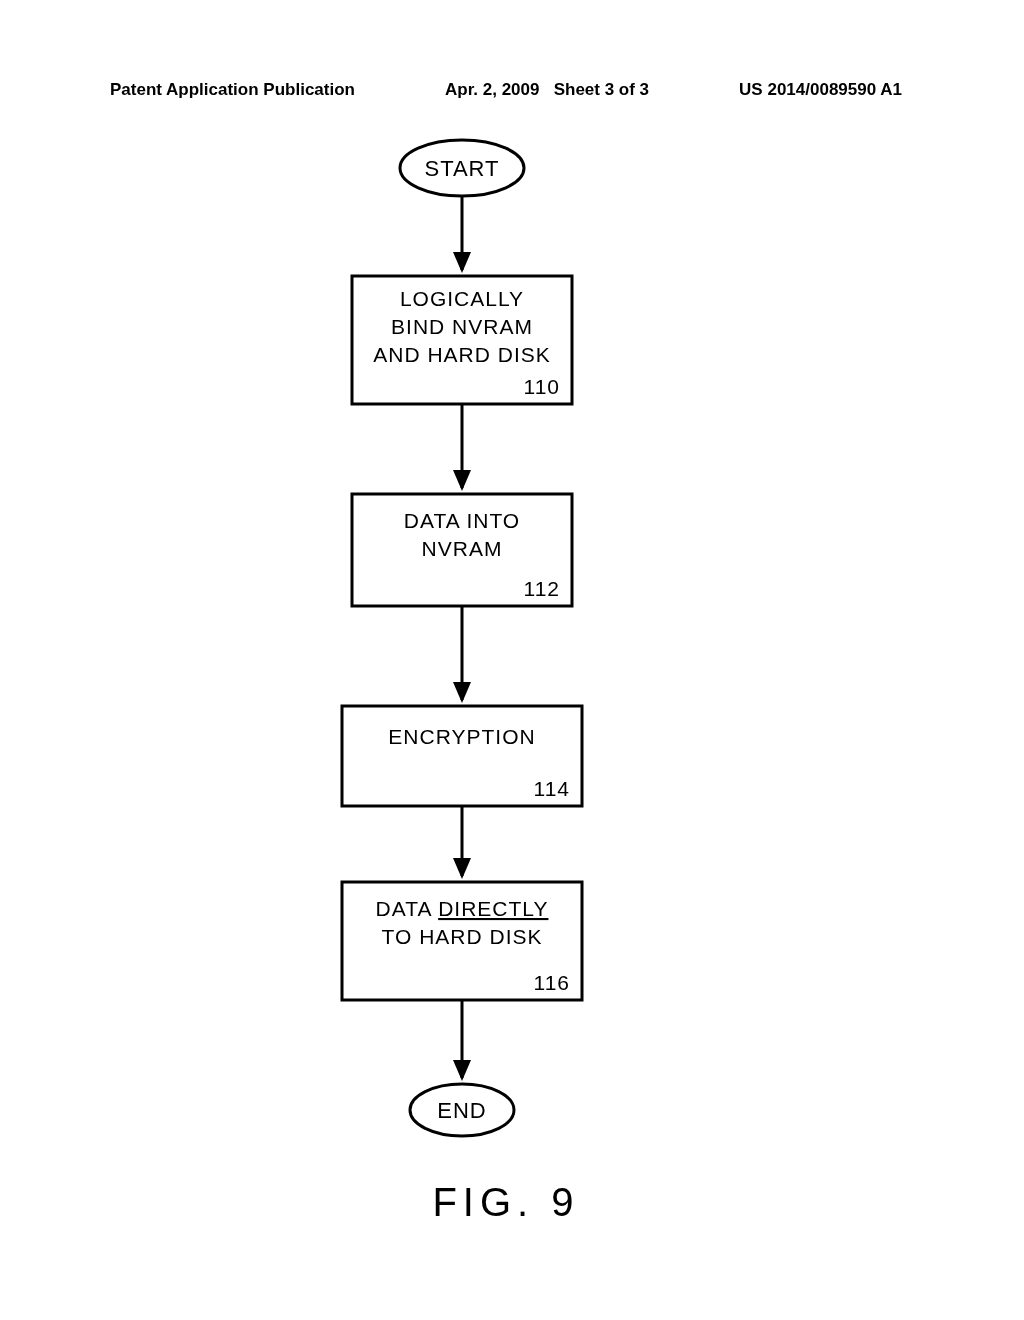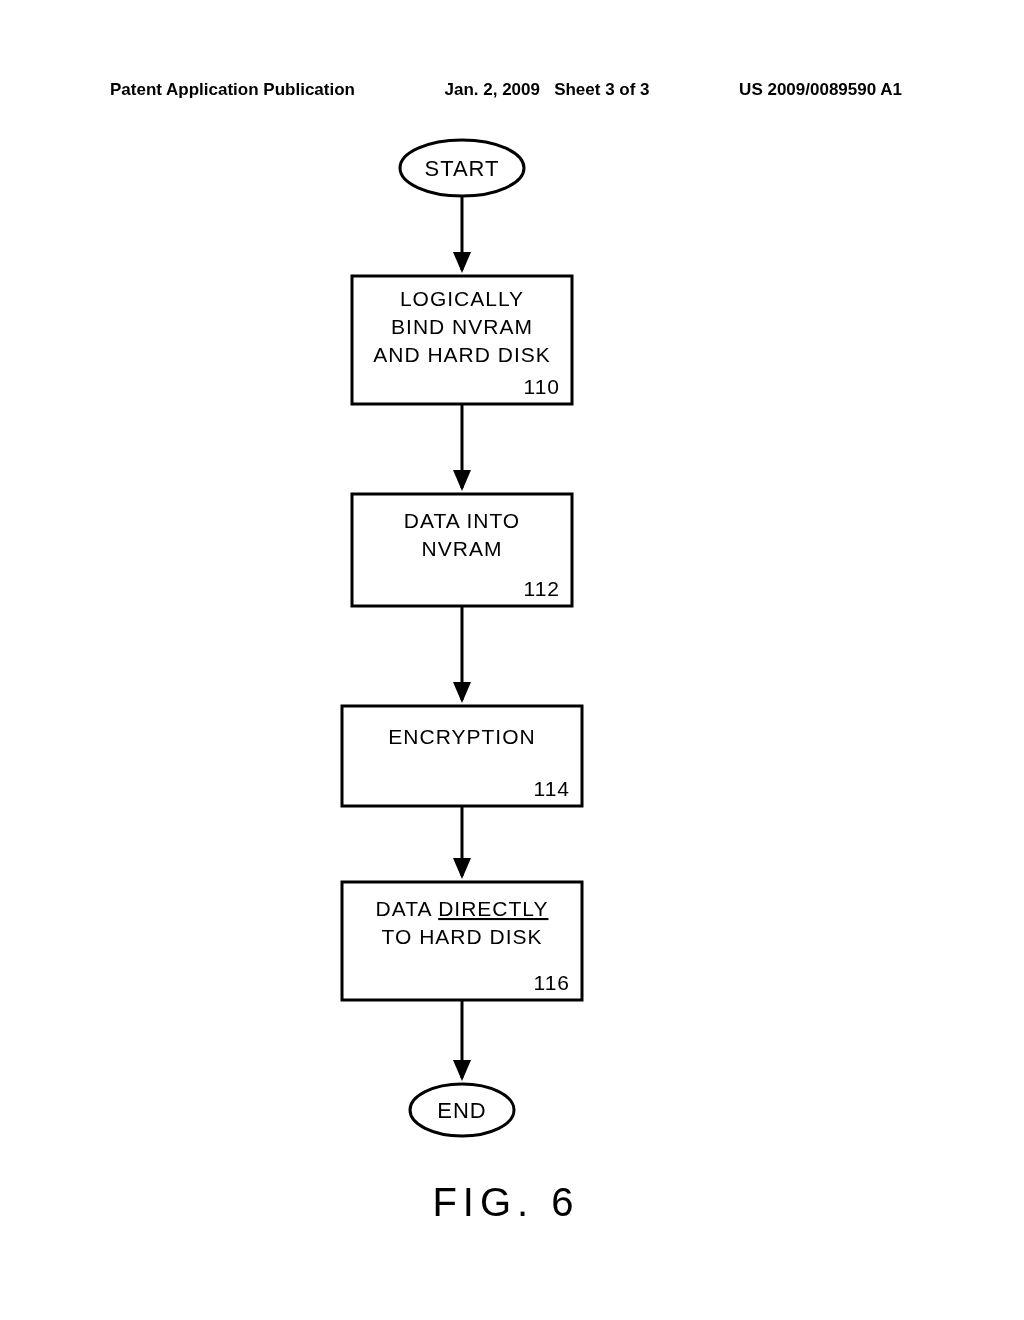--- a/index.html
+++ b/index.html
@@ -15,24 +15,24 @@
   .fig-caption { position: absolute; left: 0; right: 0; text-align: center; font-size: 40px; letter-spacing: 6px; top: 1180px; }
 </style>
 </head>
 <body>
 
 <div class="page">
 
   <div class="header">
     <span class="left">Patent Application Publication</span>
     <span class="center">
-      <span>Jan. 2, 2009</span>&nbsp;&nbsp;
+      <span>Apr. 2, 2009</span>&nbsp;&nbsp;
       <span>Sheet 3 of 3</span>
     </span>
-    <span class="right">US 2009/0089590 A1</span>
+    <span class="right">US 2014/0089590 A1</span>
   </div>
 
   <div class="diagram">
     <svg width="1024" height="1050" viewBox="0 0 1024 1050">
       <defs>
         <marker id="arrowhead" markerWidth="10" markerHeight="10" refX="6" refY="3" orient="auto" markerUnits="strokeWidth">
           <path d="M0,0 L7,3 L0,6 Z" fill="#000"></path>
         </marker>
       </defs>
 
@@ -81,15 +81,15 @@
 
       <line x1="462" y1="880" x2="462" y2="958" stroke="#000" stroke-width="3" marker-end="url(#arrowhead)"></line>
 
       <g>
         <ellipse cx="462" cy="990" rx="52" ry="26" fill="none" stroke="#000" stroke-width="3"></ellipse>
         <text x="462" y="998" text-anchor="middle" font-size="22" letter-spacing="1">END</text>
       </g>
     </svg>
   </div>
 
-  <div class="fig-caption">FIG.  6</div>
+  <div class="fig-caption">FIG.  9</div>
 
 </div>
 
 </body></html>

